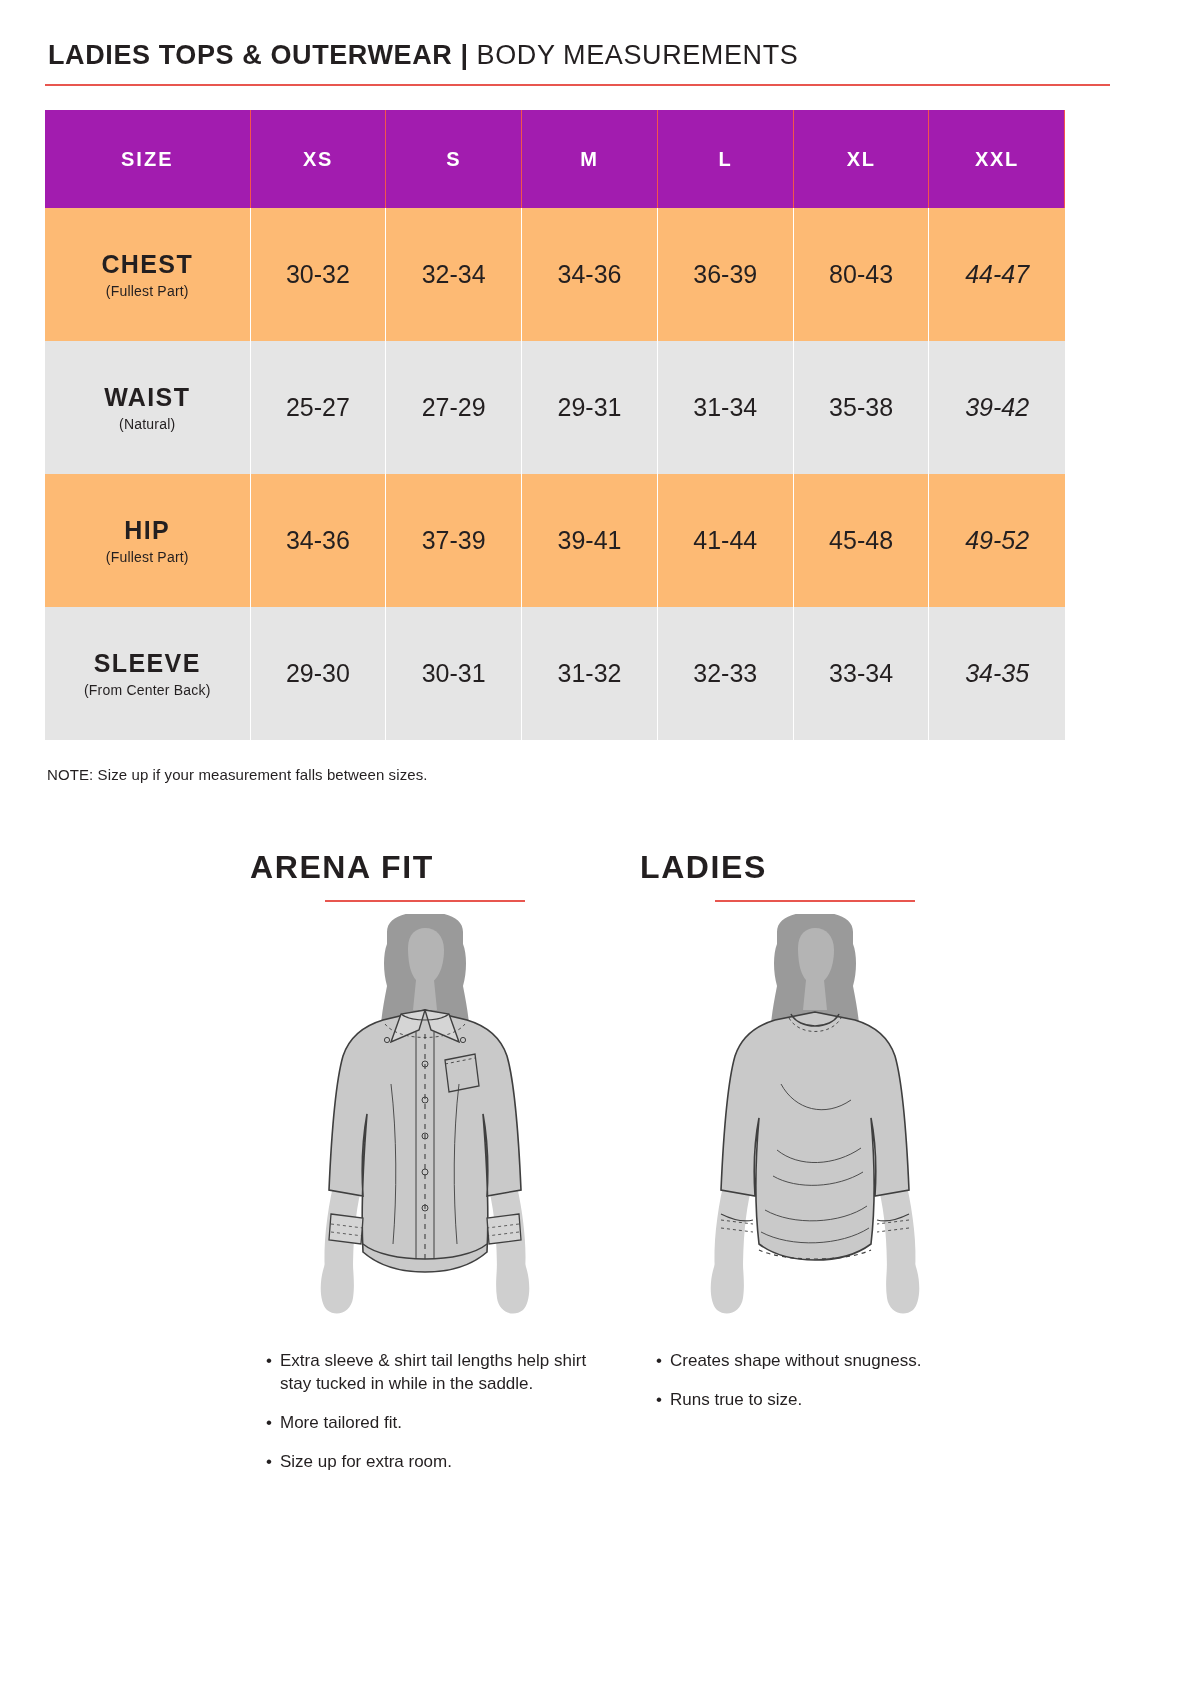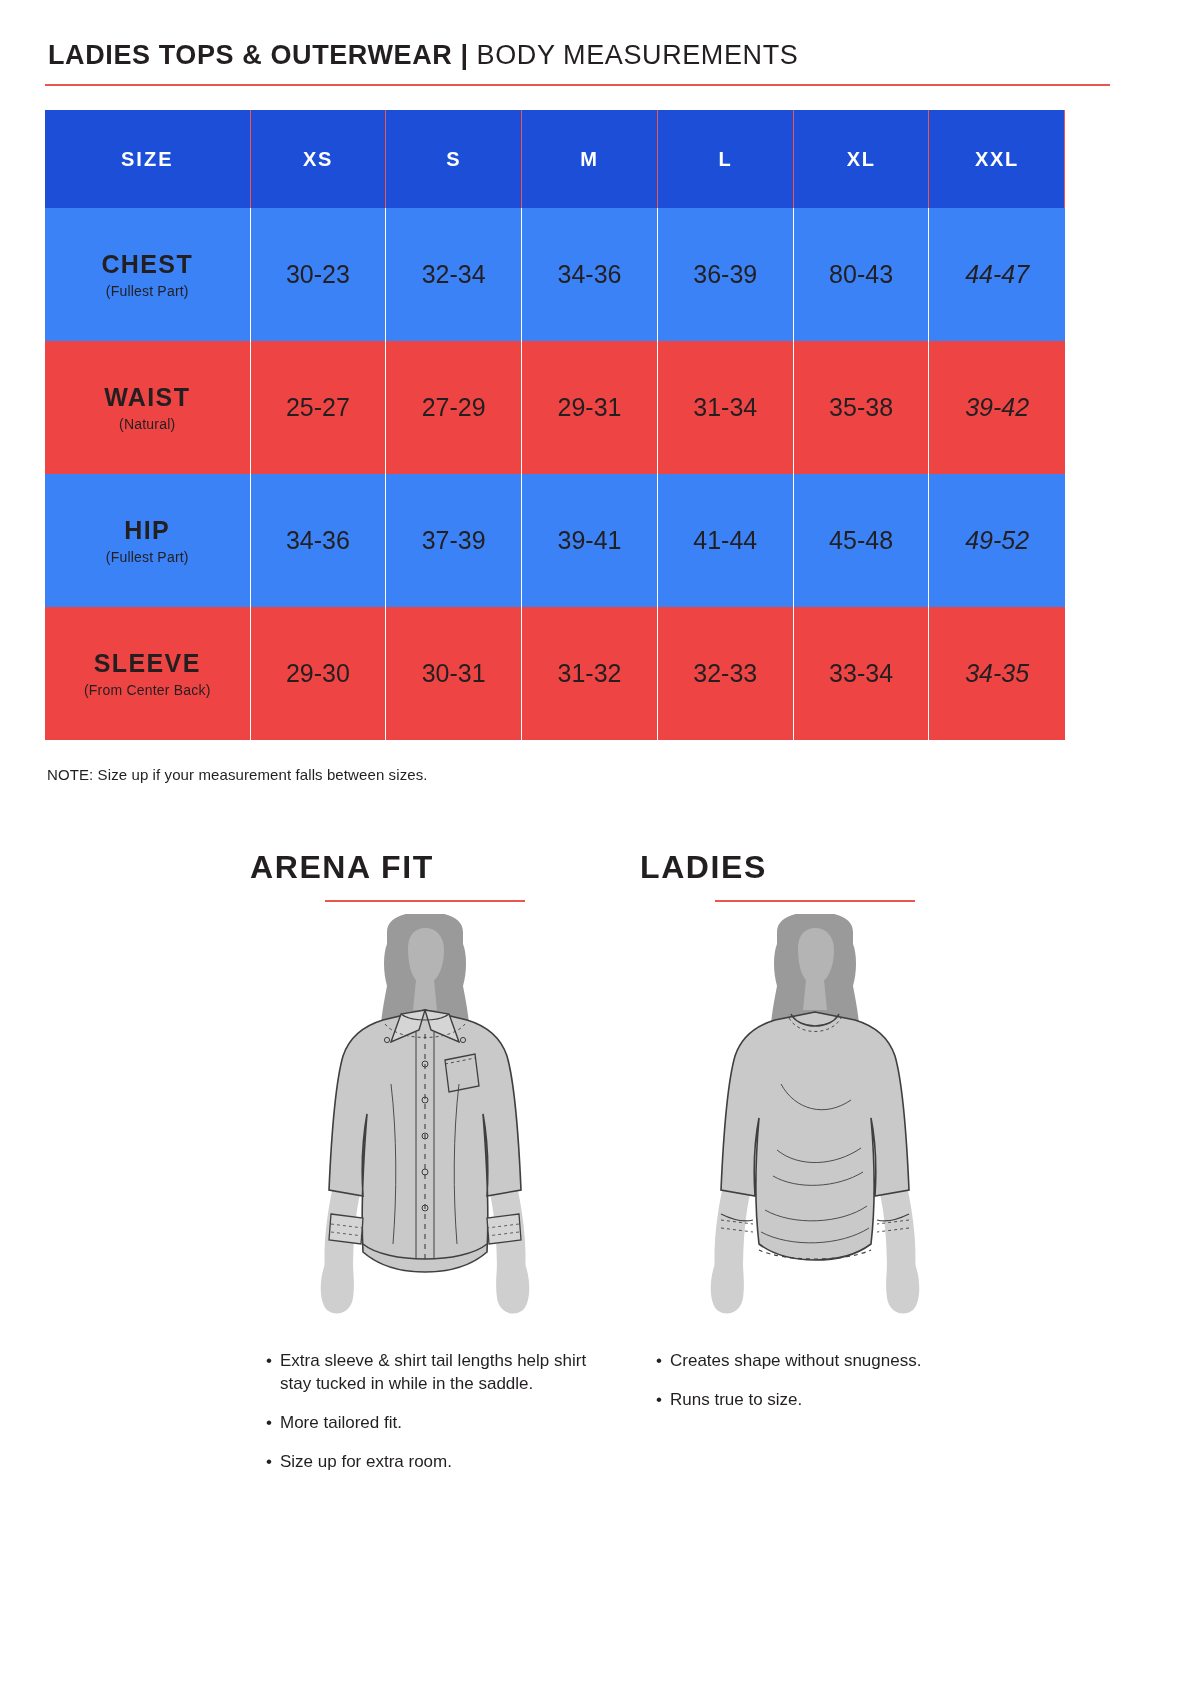--- a/index.html
+++ b/index.html
@@ -50,21 +50,21 @@
   table.size-table {
     border-collapse: collapse;
     margin-top: 24px;
     width: 1020px;
     table-layout: fixed;
   }
   table.size-table col.lab { width: 205px; }
   table.size-table col.val { width: 135.8px; }
 
   table.size-table thead th {
-    background: #1d4ed8;
+    background: #a21caf;
     color: #ffffff;
     font-size: 20px;
     font-weight: bold;
     letter-spacing: 1.6px;
     height: 96px;
     vertical-align: middle;
     text-align: center;
     border-right: 1px solid #f4544c;
   }
   table.size-table thead th.first {
@@ -75,22 +75,22 @@
 
   table.size-table tbody td {
     text-align: center;
     vertical-align: middle;
     border-right: 1px solid #ffffff;
     font-size: 25px;
     color: #231f20;
   }
   table.size-table tbody td:last-child { border-right: none; font-style: italic; }
 
-  .row-dark td { background: #3b82f6; }
-  .row-light td { background: #ef4444; }
+  .row-dark td { background: #fdba74; }
+  .row-light td { background: #e5e5e5; }
 
   td.rowlabel {
     text-align: center;
     line-height: 1.15;
   }
   td.rowlabel .lab-main {
     display: block;
     font-size: 25px;
     font-weight: bold;
     letter-spacing: 1.4px;
@@ -190,21 +190,21 @@
         <th>XL</th>
         <th>XXL</th>
       </tr>
     </thead>
     <tbody>
       <tr class="row-dark">
         <td class="rowlabel">
           <span class="lab-main">CHEST</span>
           <span class="lab-sub">(Fullest Part)</span>
         </td>
-        <td>30-23</td>
+        <td>30-32</td>
         <td>32-34</td>
         <td>34-36</td>
         <td>36-39</td>
         <td>80-43</td>
         <td>44-47</td>
       </tr>
       <tr class="row-light">
         <td class="rowlabel">
           <span class="lab-main">WAIST</span>
           <span class="lab-sub">(Natural)</span>

